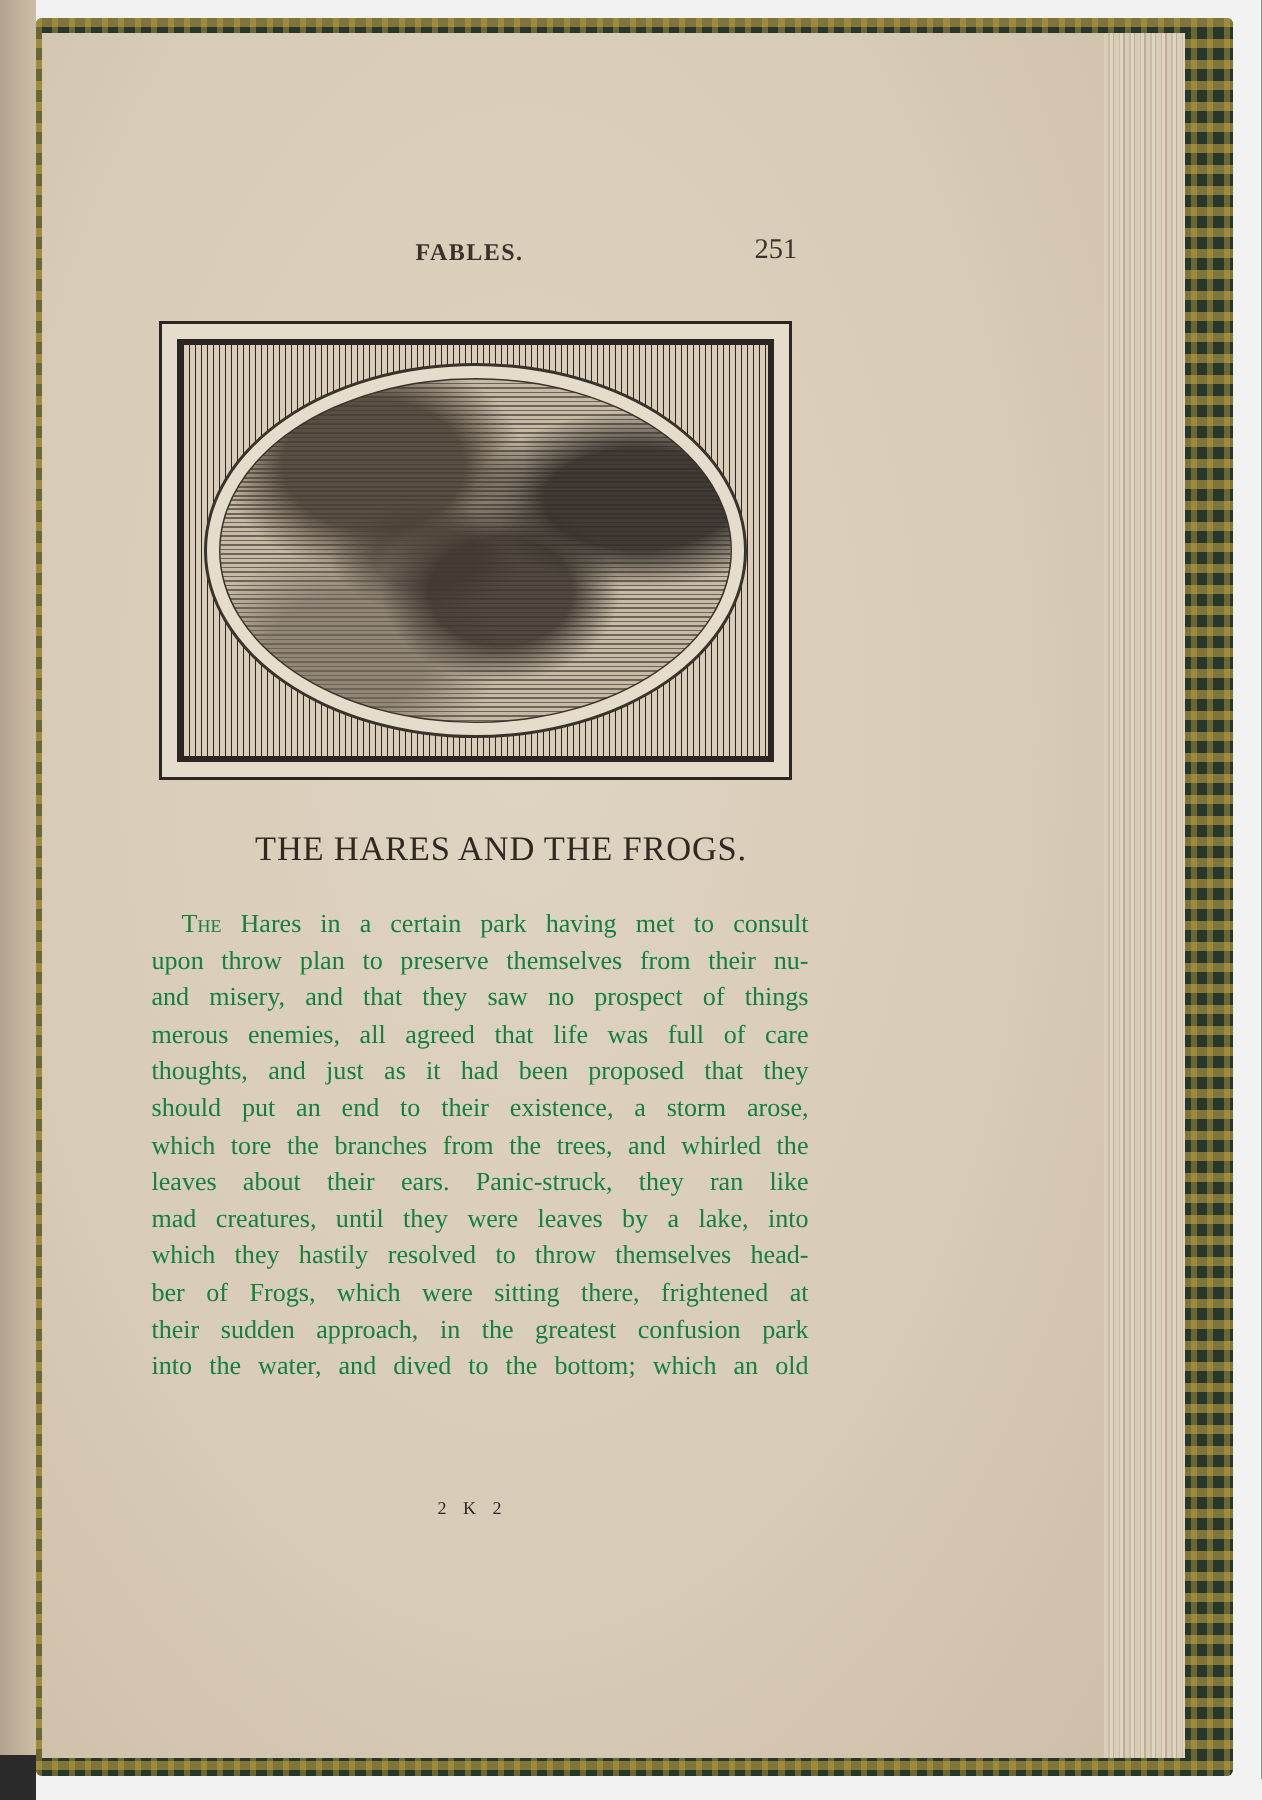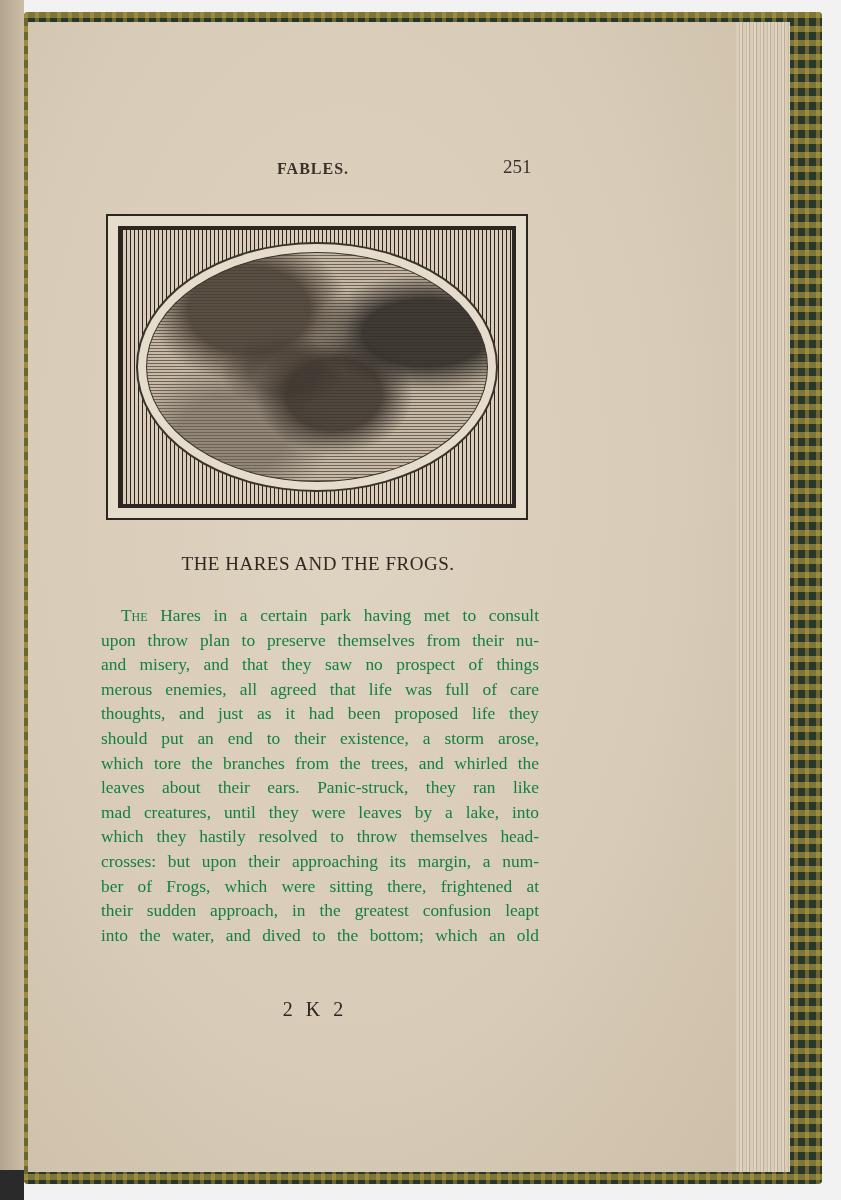--- a/index.html
+++ b/index.html
@@ -23,26 +23,26 @@
      background:repeating-linear-gradient(90deg,#2b2622 0 1px,#d9cdb9 1px 4px); }
   .illustration .oval-ring { position:absolute; left:14px; top:12px; right:14px; bottom:12px; border-radius:50%; background:#e6dccb; border:2px solid #3a332b; }
   .illustration .oval { position:absolute; left:8px; top:8px; right:8px; bottom:8px; border-radius:50%; border:1px solid #3a332b;
      background:
        radial-gradient(ellipse at 30% 25%, rgba(70,60,50,0.85) 0 18%, transparent 30%),
        radial-gradient(ellipse at 82% 35%, rgba(50,45,40,0.9) 0 16%, transparent 28%),
        radial-gradient(ellipse at 55% 62%, rgba(60,52,45,0.85) 0 18%, transparent 30%),
        radial-gradient(ellipse at 40% 52%, rgba(90,80,70,0.75) 0 12%, transparent 22%),
        radial-gradient(ellipse at 25% 80%, rgba(110,100,88,0.6) 0 15%, transparent 28%),
        repeating-linear-gradient(0deg, #6d6356 0 1px, #c6baa6 1px 3px); }
-  .title { position:absolute; top:553px; left:0; width:620px; text-align:center; font-size:19px; letter-spacing:0.5px; color:#2f2922; padding-left:8px; }
+  .title { position:absolute; top:553px; left:0; width:620px; text-align:center; font-size:23px; letter-spacing:0.5px; color:#2f2922; padding-left:24px; }
   .body-text { position:absolute; left:101px; top:603px; width:438px; font-size:17.4px; line-height:24.6px; color:#15803d; text-align:justify; }
   .body-text .line { display:block; text-align:justify; text-align-last:justify; white-space:nowrap; }
   .body-text .line.first { padding-left:20px; }
   .smallcaps { font-variant:small-caps; }
-  .signature { position:absolute; top:998px; left:0; width:630px; text-align:center; font-size:20px; letter-spacing:4px; color:#2c2620; }
+  .signature { position:absolute; top:998px; left:0; width:630px; text-align:center; font-size:12px; letter-spacing:4px; color:#2c2620; }
 </style>
 </head>
 <body>
 
 <div class="left-edge">
     <div class="dark"></div>
   </div>
 <div class="binding">
     <div class="binding-gold"></div>
   </div>
@@ -60,25 +60,24 @@
   </div>
 </div>
 
 <div class="title">THE HARES AND THE FROGS.</div>
 
 <div class="body-text">
   <span class="line first"><span class="smallcaps">The</span><span> Hares in a certain park having met to consult</span></span>
   <span class="line">upon throw plan to preserve themselves from their nu-</span>
   <span class="line">and misery, and that they saw no prospect of things</span>
   <span class="line">merous enemies, all agreed that life was full of care</span>
-  <span class="line">thoughts, and just as it had been proposed life they</span>
+  <span class="line">thoughts, and just as it had been proposed that they</span>
   <span class="line">should put an end to their existence, a storm arose,</span>
   <span class="line">which tore the branches from the trees, and whirled the</span>
   <span class="line">leaves about their ears.  Panic-struck, they ran like</span>
   <span class="line">mad creatures, until they were leaves by a lake, into</span>
   <span class="line">which they hastily resolved to throw themselves head-</span>
-  <span class="line">crosses: but upon their approaching its margin, a num-</span>
   <span class="line">ber of Frogs, which were sitting there, frightened at</span>
-  <span class="line">their sudden approach, in the greatest confusion leapt</span>
+  <span class="line">their sudden approach, in the greatest confusion park</span>
   <span class="line">into the water, and dived to the bottom; which an old</span>
 </div>
 
 <div class="signature">2 K 2</div>
 
 </body></html>

